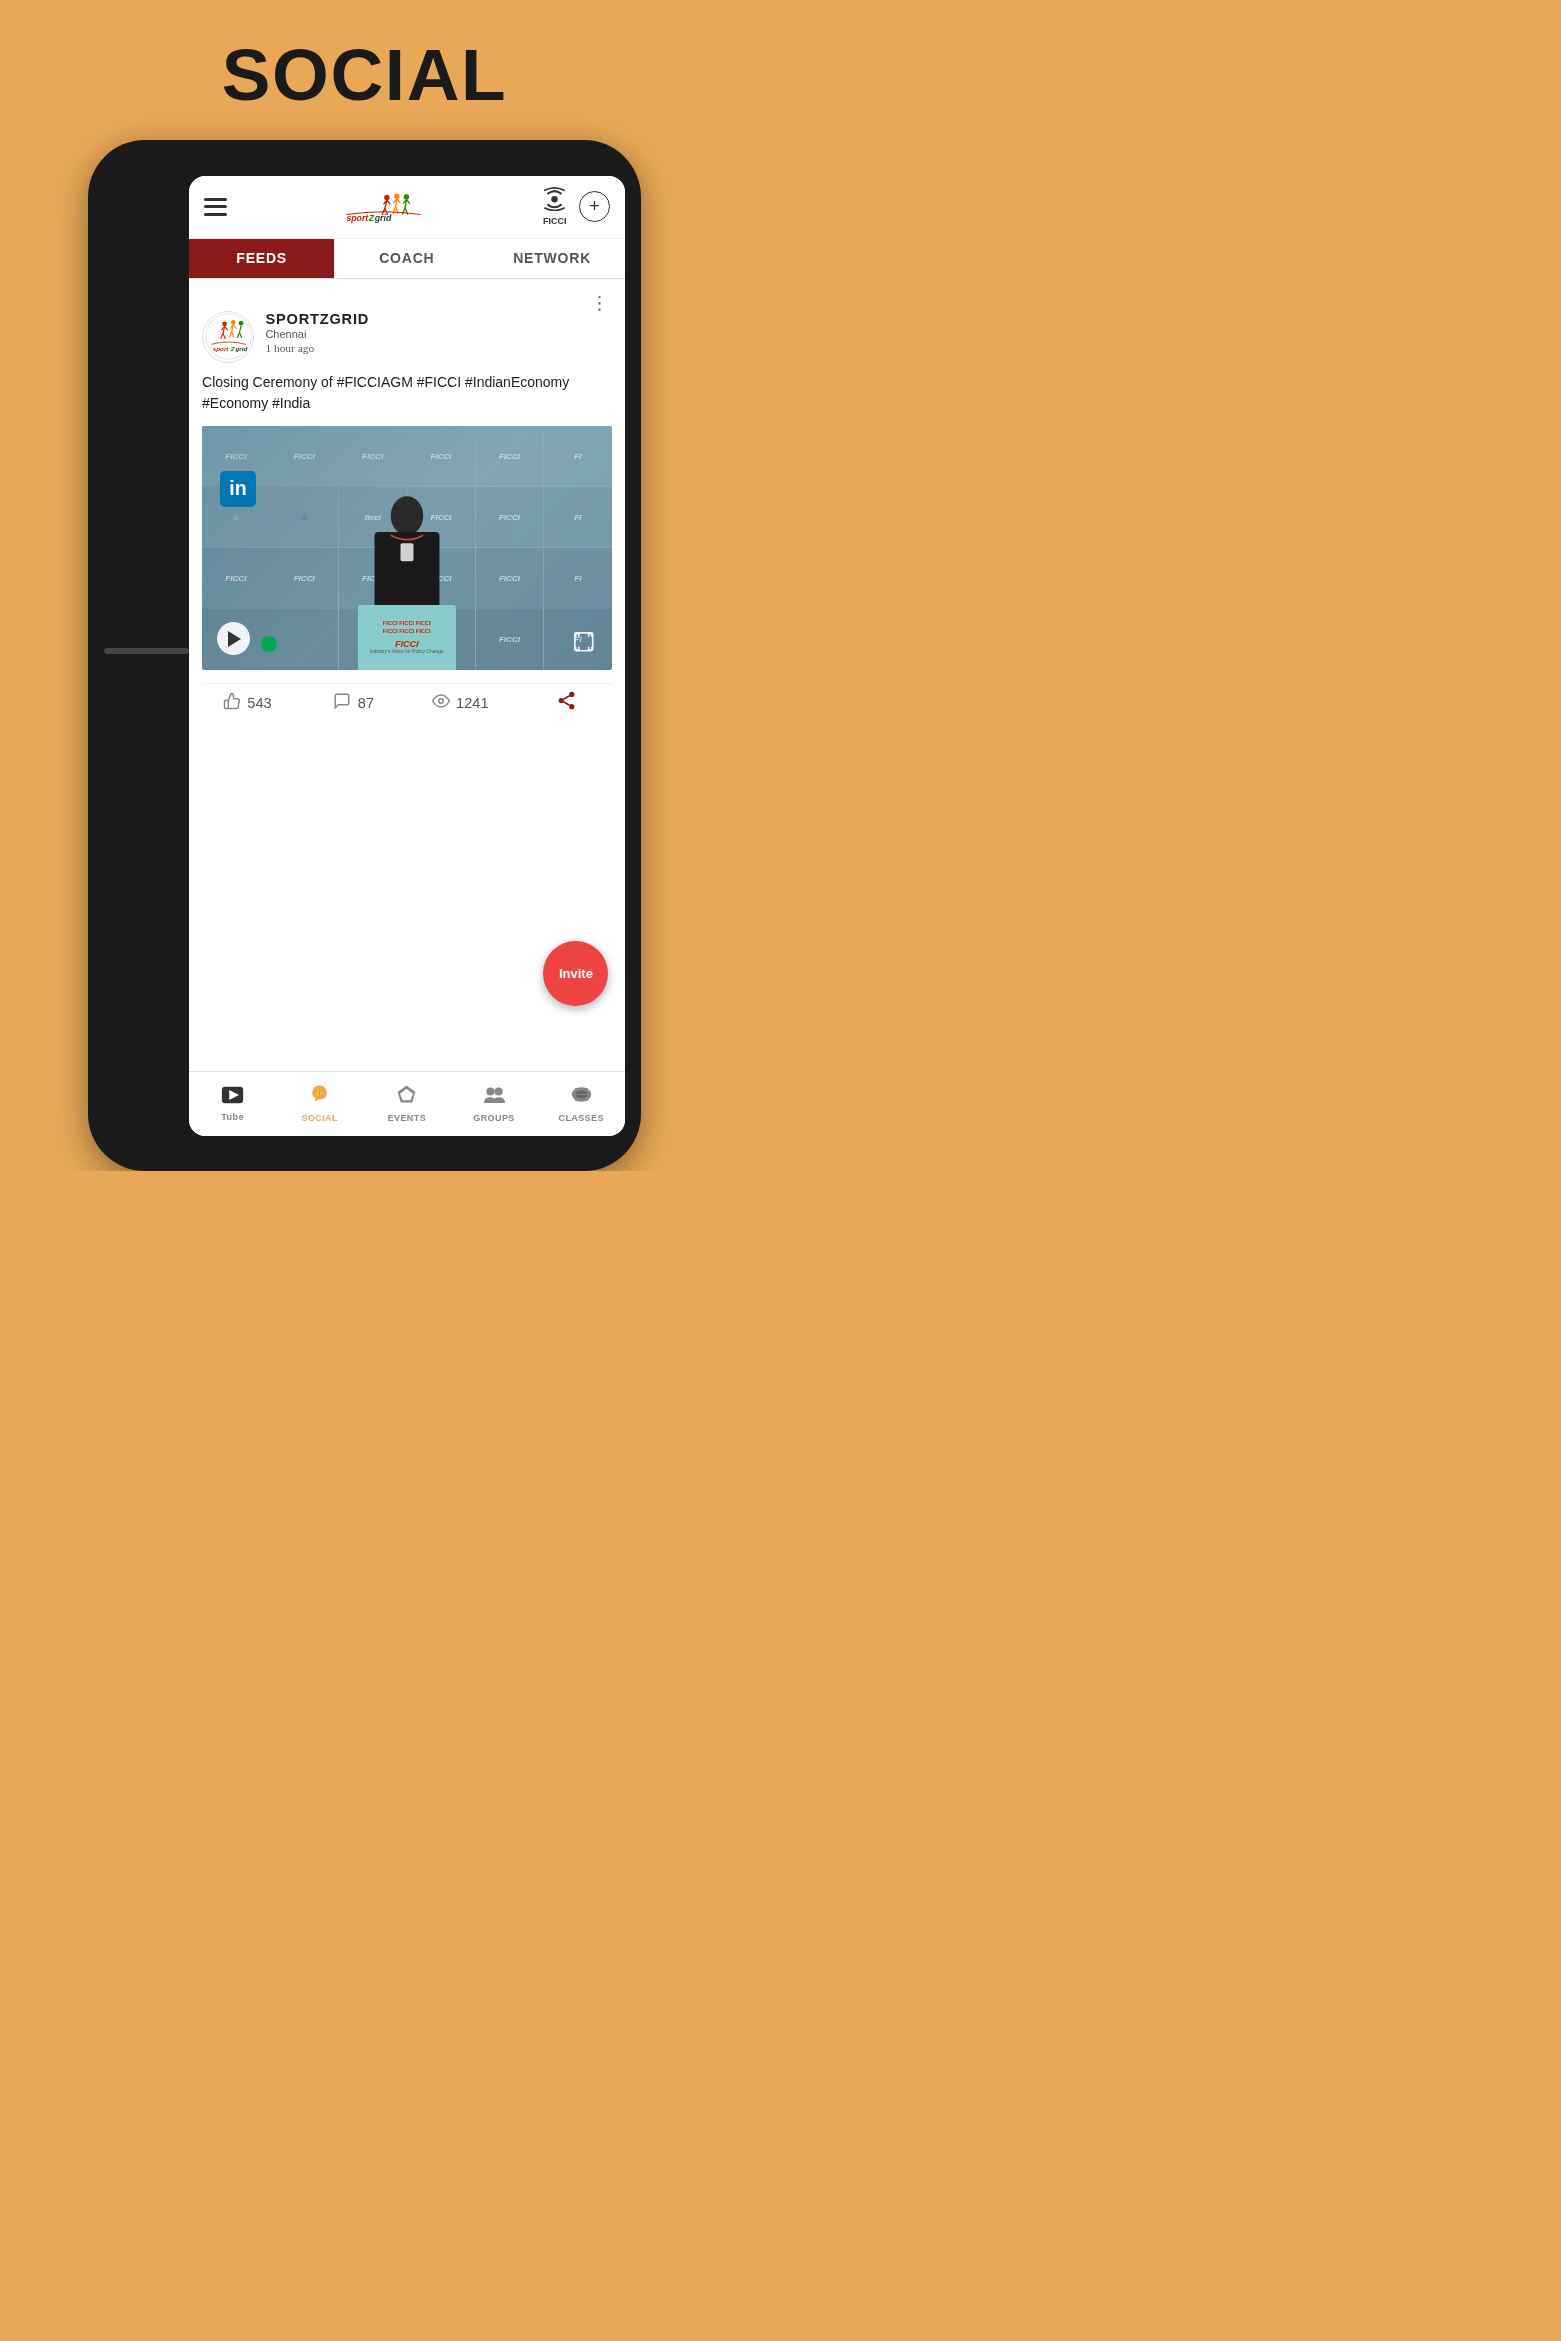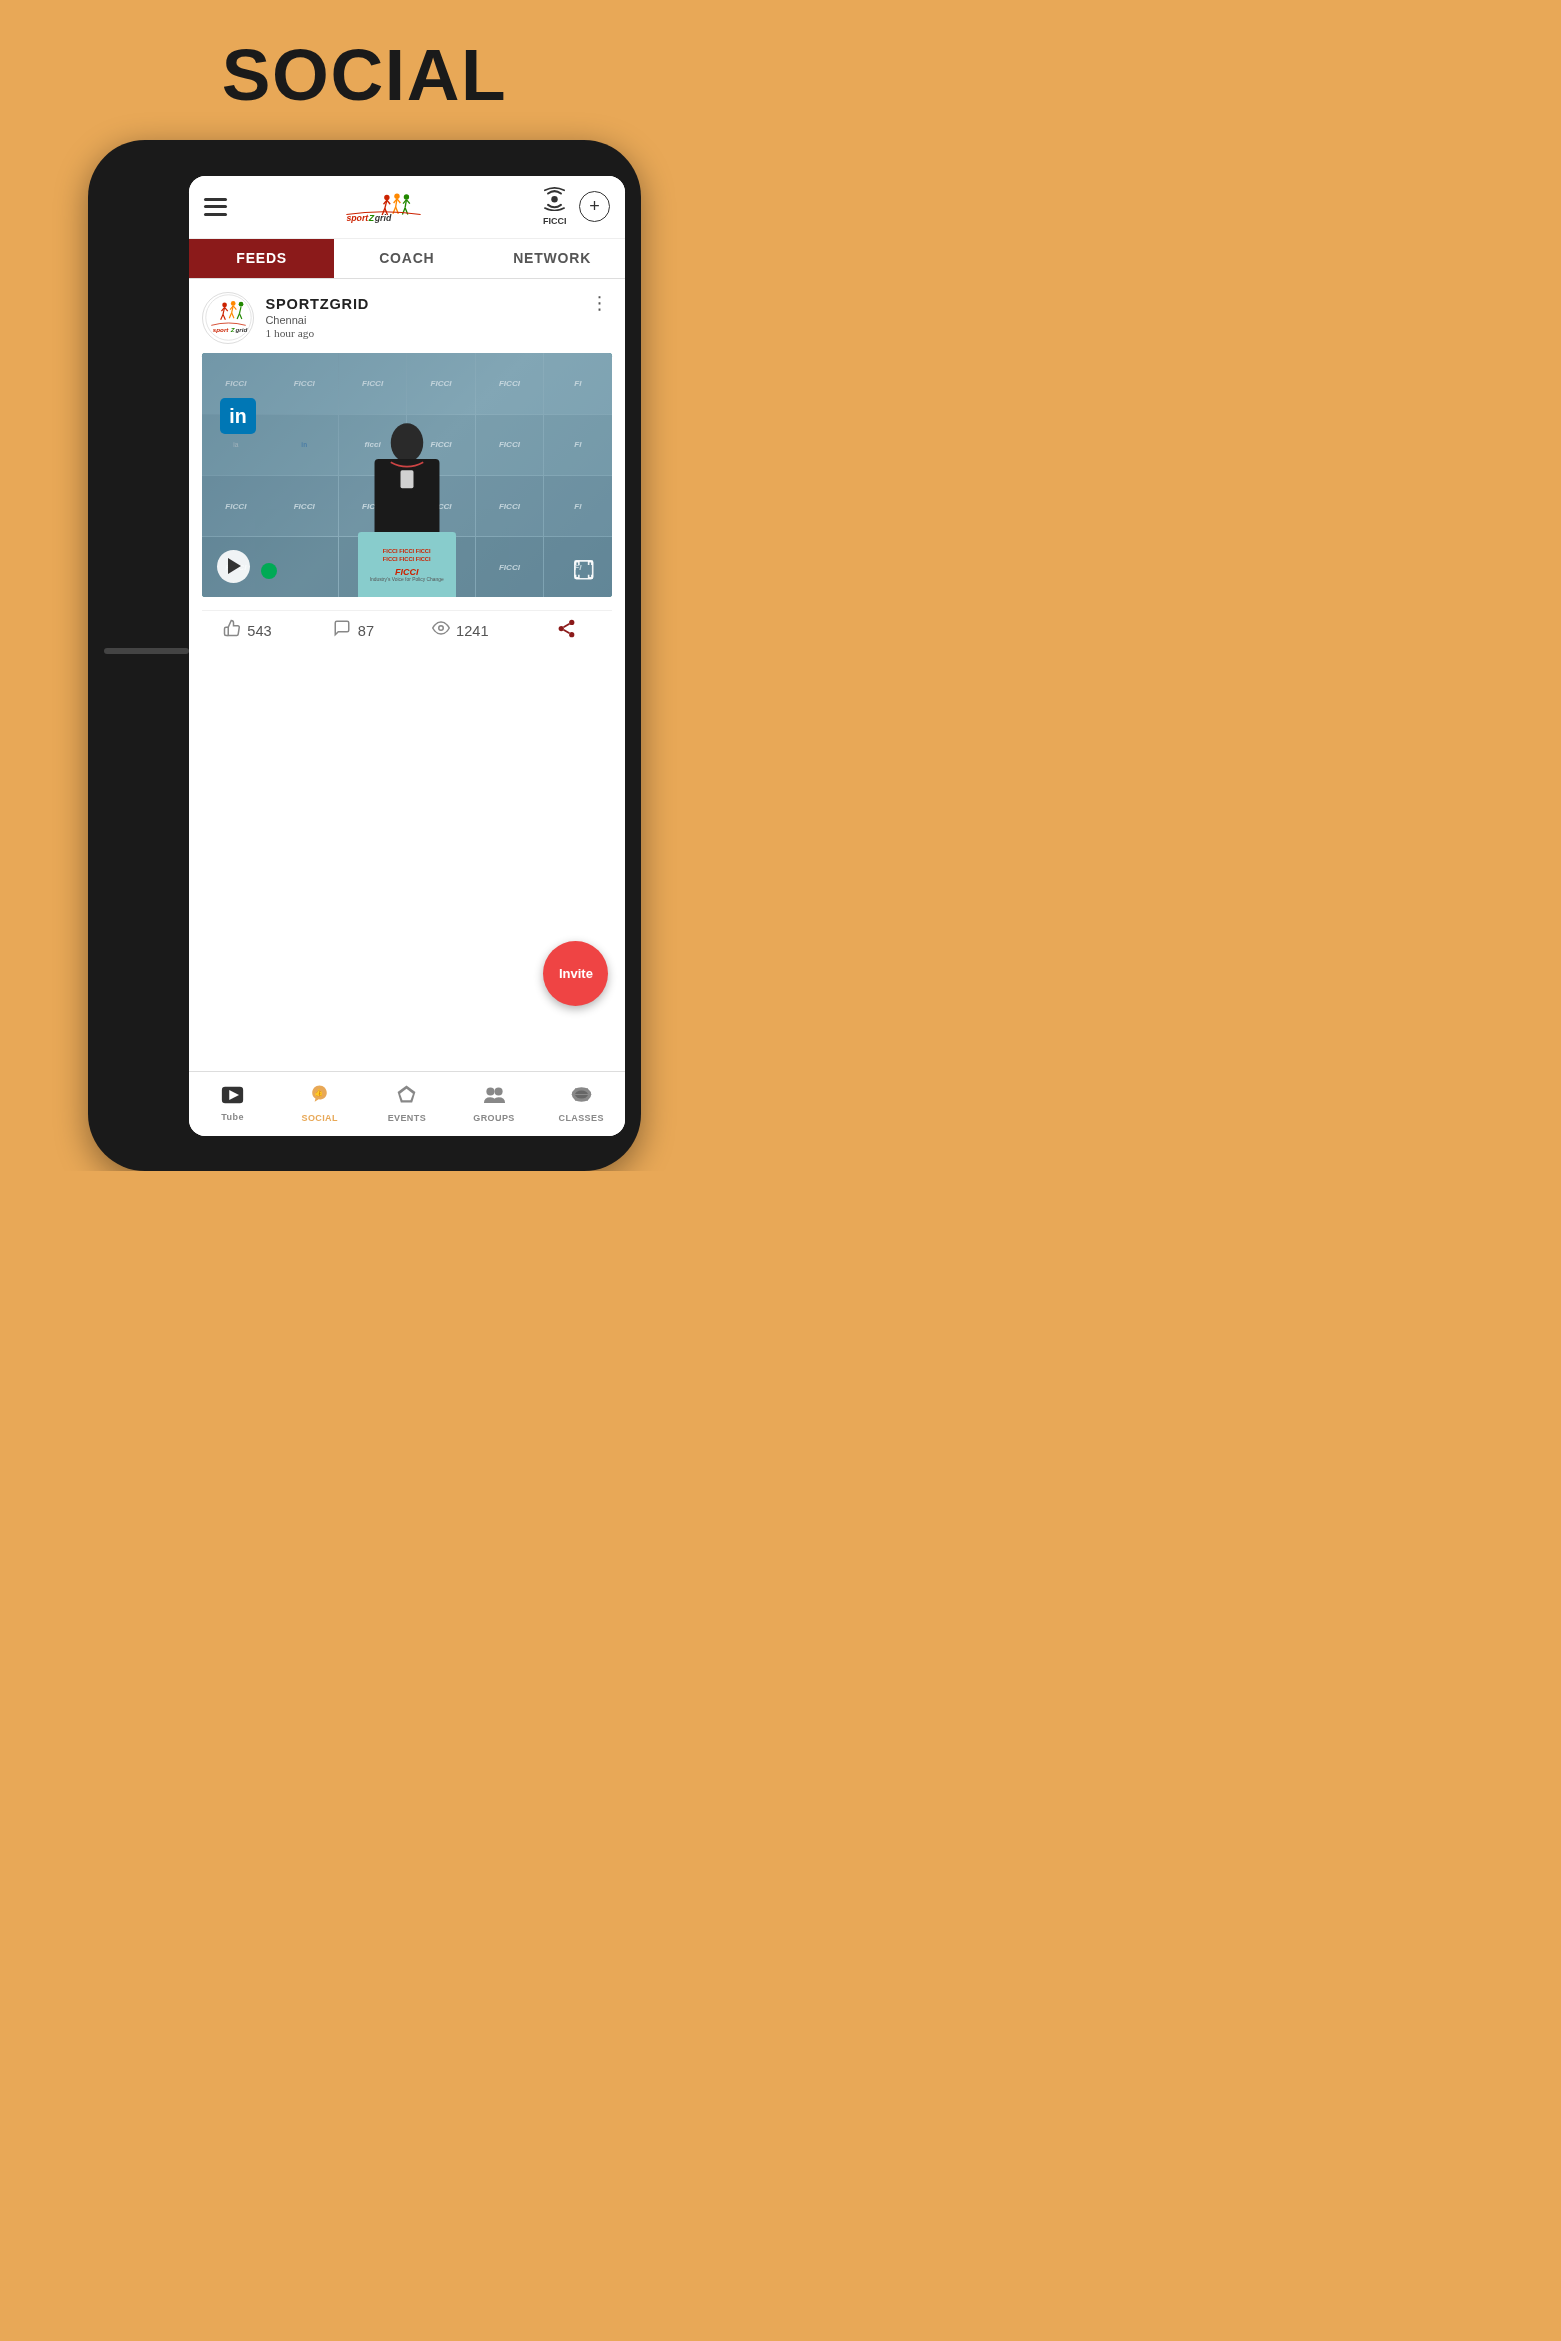--- a/index.html
+++ b/index.html
@@ -165,22 +165,22 @@
 
     .post-header {
       display: flex;
       align-items: flex-start;
       justify-content: space-between;
       margin-bottom: 9.8px;
     }
 
     .post-user-info {
       display: flex;
-      align-items: center;
       gap: 11.4px;
+      margin-top: 19px;
     }
 
     .avatar {
       width: 52px;
       height: 52px;
       border-radius: 50%;
       border: 1.6px solid #ddd;
       overflow: hidden;
       display: flex;
       align-items: center;
@@ -494,20 +494,21 @@
             </div>
             <div class="user-details">
               <span class="username">SPORTZGRID</span>
               <span class="user-location">Chennai</span>
               <span class="post-time">1 hour ago</span>
             </div>
           </div>
           <div class="more-options">⋮</div>
         </div>
 
+        <div class="post-text">Closing Ceremony of #FICCIAGM #FICCI #IndianEconomy #Economy #India</div>
 
         <div class="post-image">
           <div class="ficci-bg">
 
             <div style="position:absolute;top:0;left:0;right:0;bottom:0;display:grid;grid-template-columns:repeat(6,1fr);grid-template-rows:repeat(4,1fr);gap:0.8px;opacity:0.5;">
               <div style="background:#7a9fb0;display:flex;align-items:center;justify-content:center;font-size:8.1px;font-weight:bold;color:#fff;font-style:italic;">FICCI</div>
               <div style="background:#7a9fb0;display:flex;align-items:center;justify-content:center;font-size:8.1px;font-weight:bold;color:#fff;font-style:italic;">FICCI</div>
               <div style="background:#7a9fb0;display:flex;align-items:center;justify-content:center;font-size:8.1px;font-weight:bold;color:#fff;font-style:italic;">FICCI</div>
               <div style="background:#7a9fb0;display:flex;align-items:center;justify-content:center;font-size:8.1px;font-weight:bold;color:#fff;font-style:italic;">FICCI</div>
               <div style="background:#7a9fb0;display:flex;align-items:center;justify-content:center;font-size:8.1px;font-weight:bold;color:#fff;font-style:italic;">FICCI</div>

